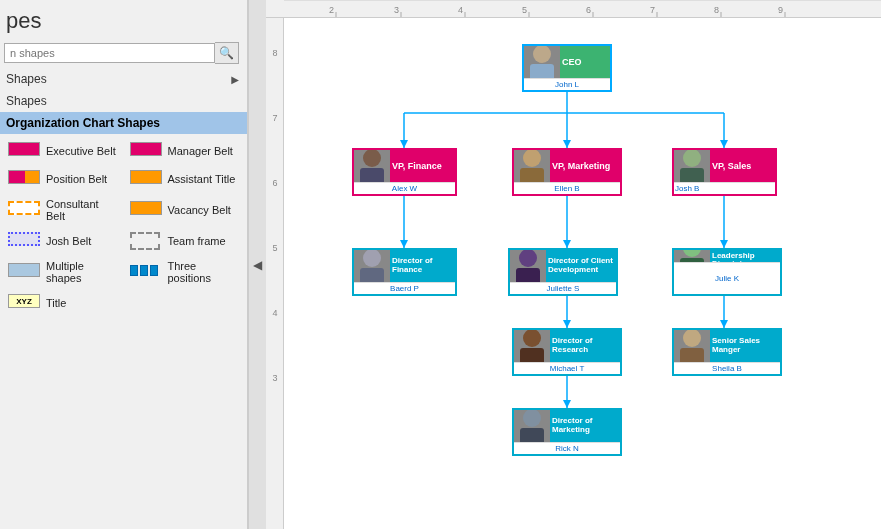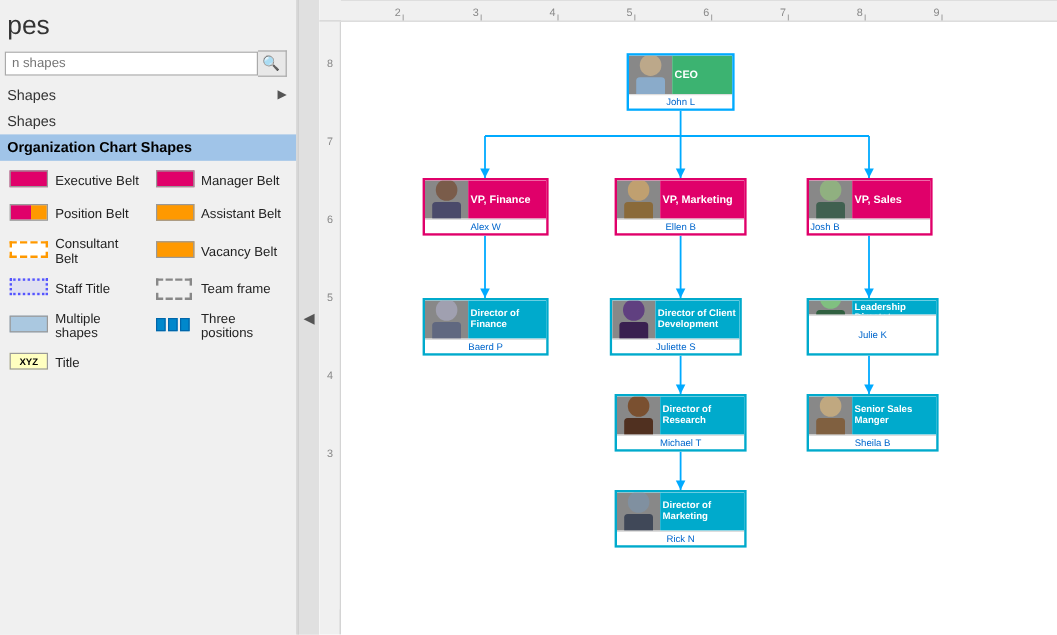--- a/index.html
+++ b/index.html
@@ -225,42 +225,42 @@
         <div class="shape-icon">
           <div style="width:32px;height:14px;background:linear-gradient(to right, #e0006a 55%, #f90 55%);border:1px solid #999;"></div>
         </div>
         <span class="shape-label">Position Belt</span>
       </div>
 
       <div class="shape-entry">
         <div class="shape-icon">
           <div style="width:32px;height:14px;background:#f90;border:1px solid #999;"></div>
         </div>
-        <span class="shape-label">Assistant Belt</span>
+        <span class="shape-label">Assistant Title</span>
       </div>
 
       <div class="shape-entry">
         <div class="shape-icon">
           <div style="width:32px;height:14px;border:2px dashed #f90;background:white;"></div>
         </div>
         <span class="shape-label">Consultant Belt</span>
       </div>
 
       <div class="shape-entry">
         <div class="shape-icon">
           <div style="width:32px;height:14px;background:#f90;border:1px solid #999;"></div>
         </div>
         <span class="shape-label">Vacancy Belt</span>
       </div>
 
       <div class="shape-entry">
         <div class="shape-icon">
           <div style="width:32px;height:14px;border:2px dotted #55f;background:rgba(100,100,255,0.1);"></div>
         </div>
-        <span class="shape-label">Staff Title</span>
+        <span class="shape-label">Josh Belt</span>
       </div>
 
       <div class="shape-entry">
         <div class="shape-icon">
           <div style="width:30px;height:18px;border:2px dashed #888;background:transparent;"></div>
         </div>
         <span class="shape-label">Team frame</span>
       </div>
 
       <div class="shape-entry">

